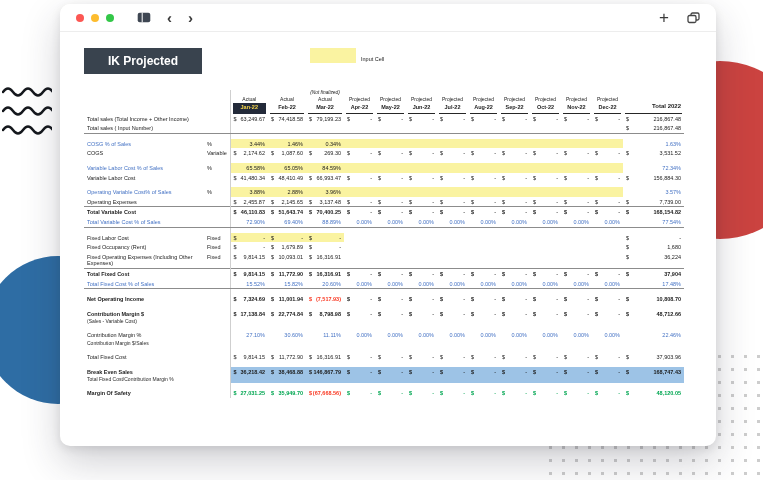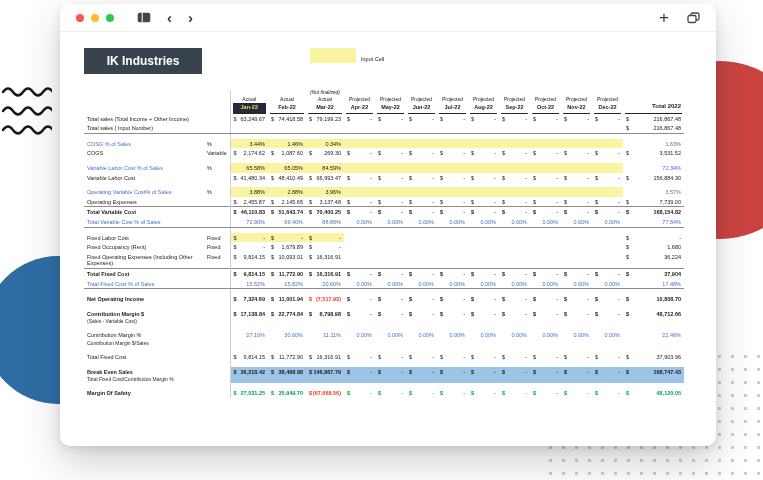--- a/index.html
+++ b/index.html
@@ -102,21 +102,21 @@
           <svg width="13" height="12" viewBox="0 0 13 12">
             <rect x="4" y="1" width="8" height="7" rx="1.5" fill="none" stroke="#444" stroke-width="1.3"></rect>
             <rect x="1" y="3.5" width="8" height="7" rx="1.5" fill="#fff" stroke="#444" stroke-width="1.3"></rect>
           </svg>
         </span>
       </span>
     </div>
 
     <div class="content">
       <div class="sheet-top">
-        <div class="brand">IK Industries</div>
+        <div class="brand">IK Projected</div>
         <div class="legend">
           <span class="swatch"></span>
           <span class="legend-label">Input Cell</span>
         </div>
       </div>
       <table class="grid">
           <colgroup>
             <col style="width: 120px;">
             <col style="width: 26px;">
             <col style="width: 38px;">

